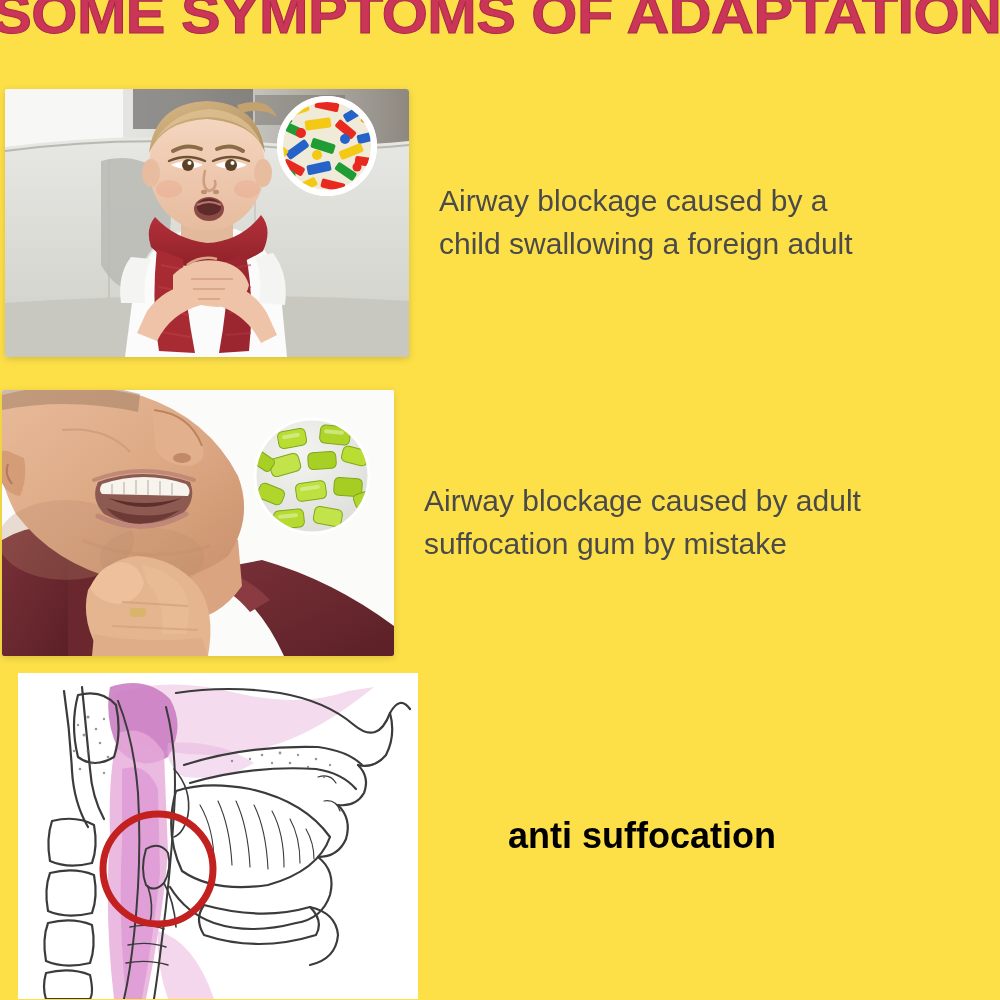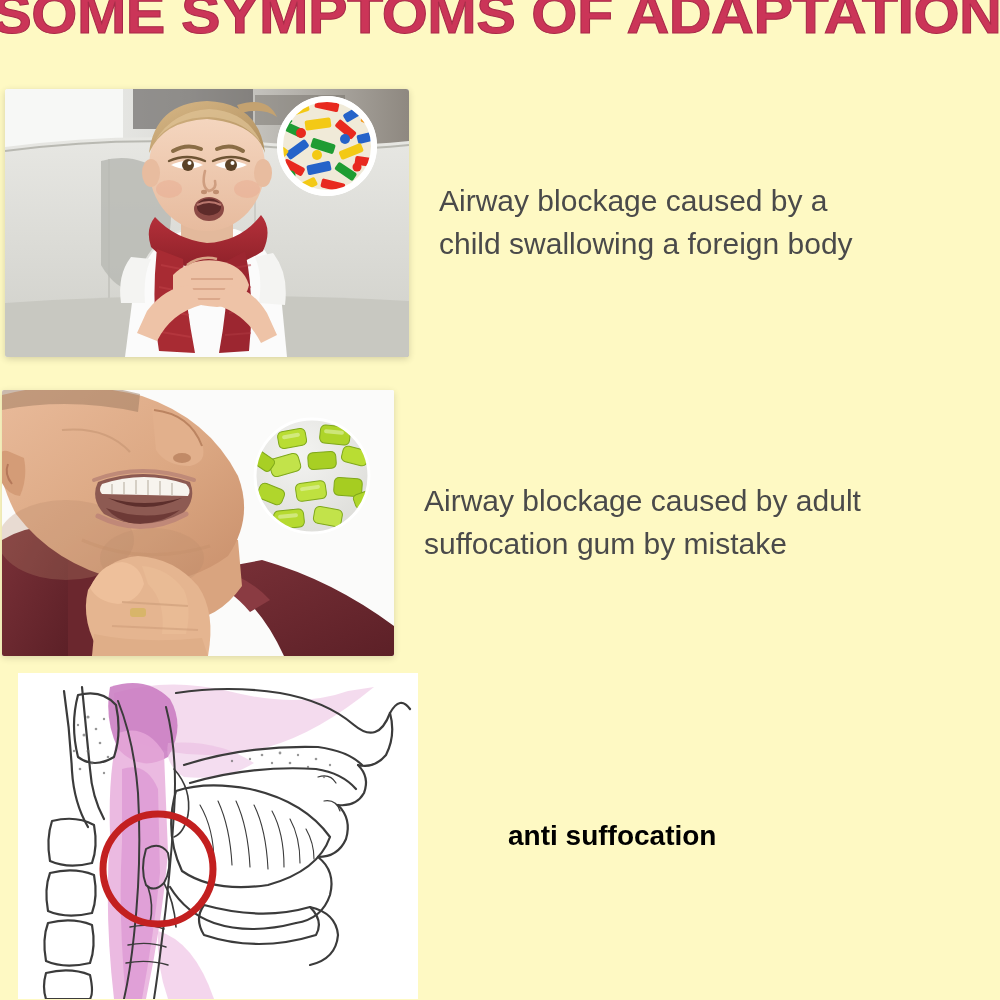--- a/index.html
+++ b/index.html
@@ -11,21 +11,21 @@
     height: 1000px;
     background: #ffffff;
     font-family: "Liberation Sans", sans-serif;
     overflow: hidden;
     position: relative;
   }
   #page {
     position: relative;
     width: 1000px;
     height: 1000px;
-    background: #fef9c3;
+    background: #fde047;
     overflow: hidden;
   }
 
   
   .title-band {
     position: absolute;
     left: 0;
     top: 0;
     width: 1000px;
     height: 56px;
@@ -74,21 +74,21 @@
     font-family: "Liberation Sans", sans-serif;
     font-size: 30px;
     line-height: 1.42;
     font-weight: 400;
   }
   .caption .cap-line { display: block; }
 
   .caption-3 {
     color: #000000;
     font-weight: 700;
-    font-size: 28px;
+    font-size: 36px;
     padding-left: 90px;
   }
 
   
   .photo {
     position: relative;
     overflow: hidden;
     background: #ffffff;
   }
   .photo-1 {
@@ -256,21 +256,21 @@
                 <circle cx="352" cy="78" r="4.5" fill="#e8291f"></circle>
               </g>
             </g>
             <circle cx="322" cy="57" r="47" fill="none" stroke="#ffffff" stroke-width="6"></circle>
           </g>
         </svg>
       </div>
     </div>
     <div class="caption">
       <span class="cap-line">Airway blockage caused by a</span>
-      <span class="cap-line">child swallowing a foreign body</span>
+      <span class="cap-line">child swallowing a foreign adult</span>
     </div>
   </div>
 
   <div class="row row-2">
     <div class="media">
       <div class="photo photo-2">
         <svg viewBox="0 0 392 266" preserveAspectRatio="xMidYMid slice">
           <defs>
             <linearGradient id="skinG2" x1="0" y1="0" x2="1" y2="1">
               <stop offset="0" stop-color="#e9bb9b"></stop>

